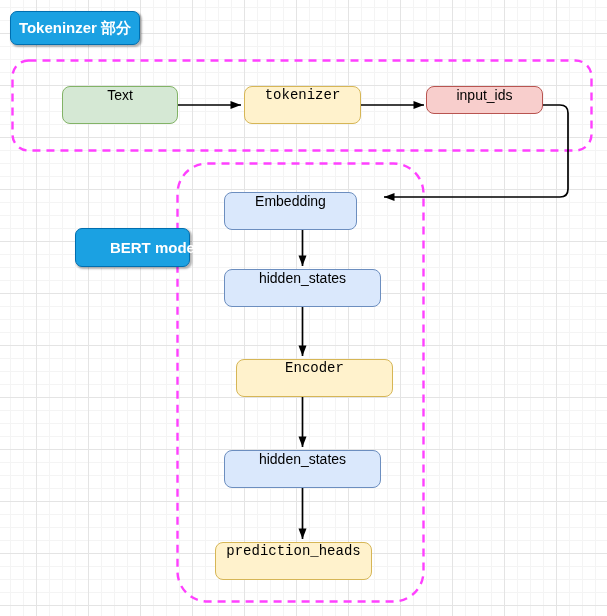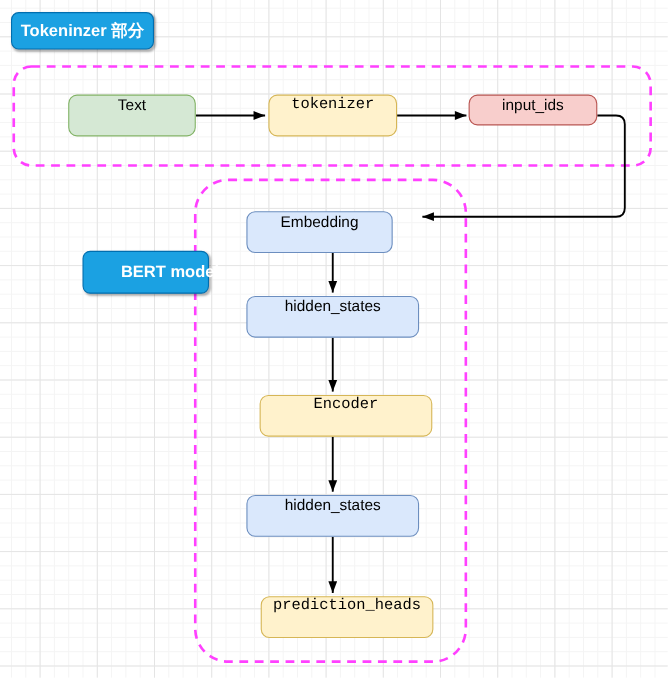--- a/index.html
+++ b/index.html
@@ -108,17 +108,17 @@
   </div>
 
   <div class="node yellow" style="left:224px; top:359px; width:157px; height:38px;margin-left:12px;">
     <span>Encoder</span>
   </div>
 
   <div class="node blue" style="left:224px; top:450px; width:157px; height:38px;">
     <span>hidden_states</span>
   </div>
 
-  <div class="node yellow" style="left:237px; top:542px; width:157px; height:38px;">
+  <div class="node yellow" style="left:215px; top:542px; width:157px; height:38px;">
     <span>prediction_heads</span>
   </div>
 
 </div>
 
 </body></html>

